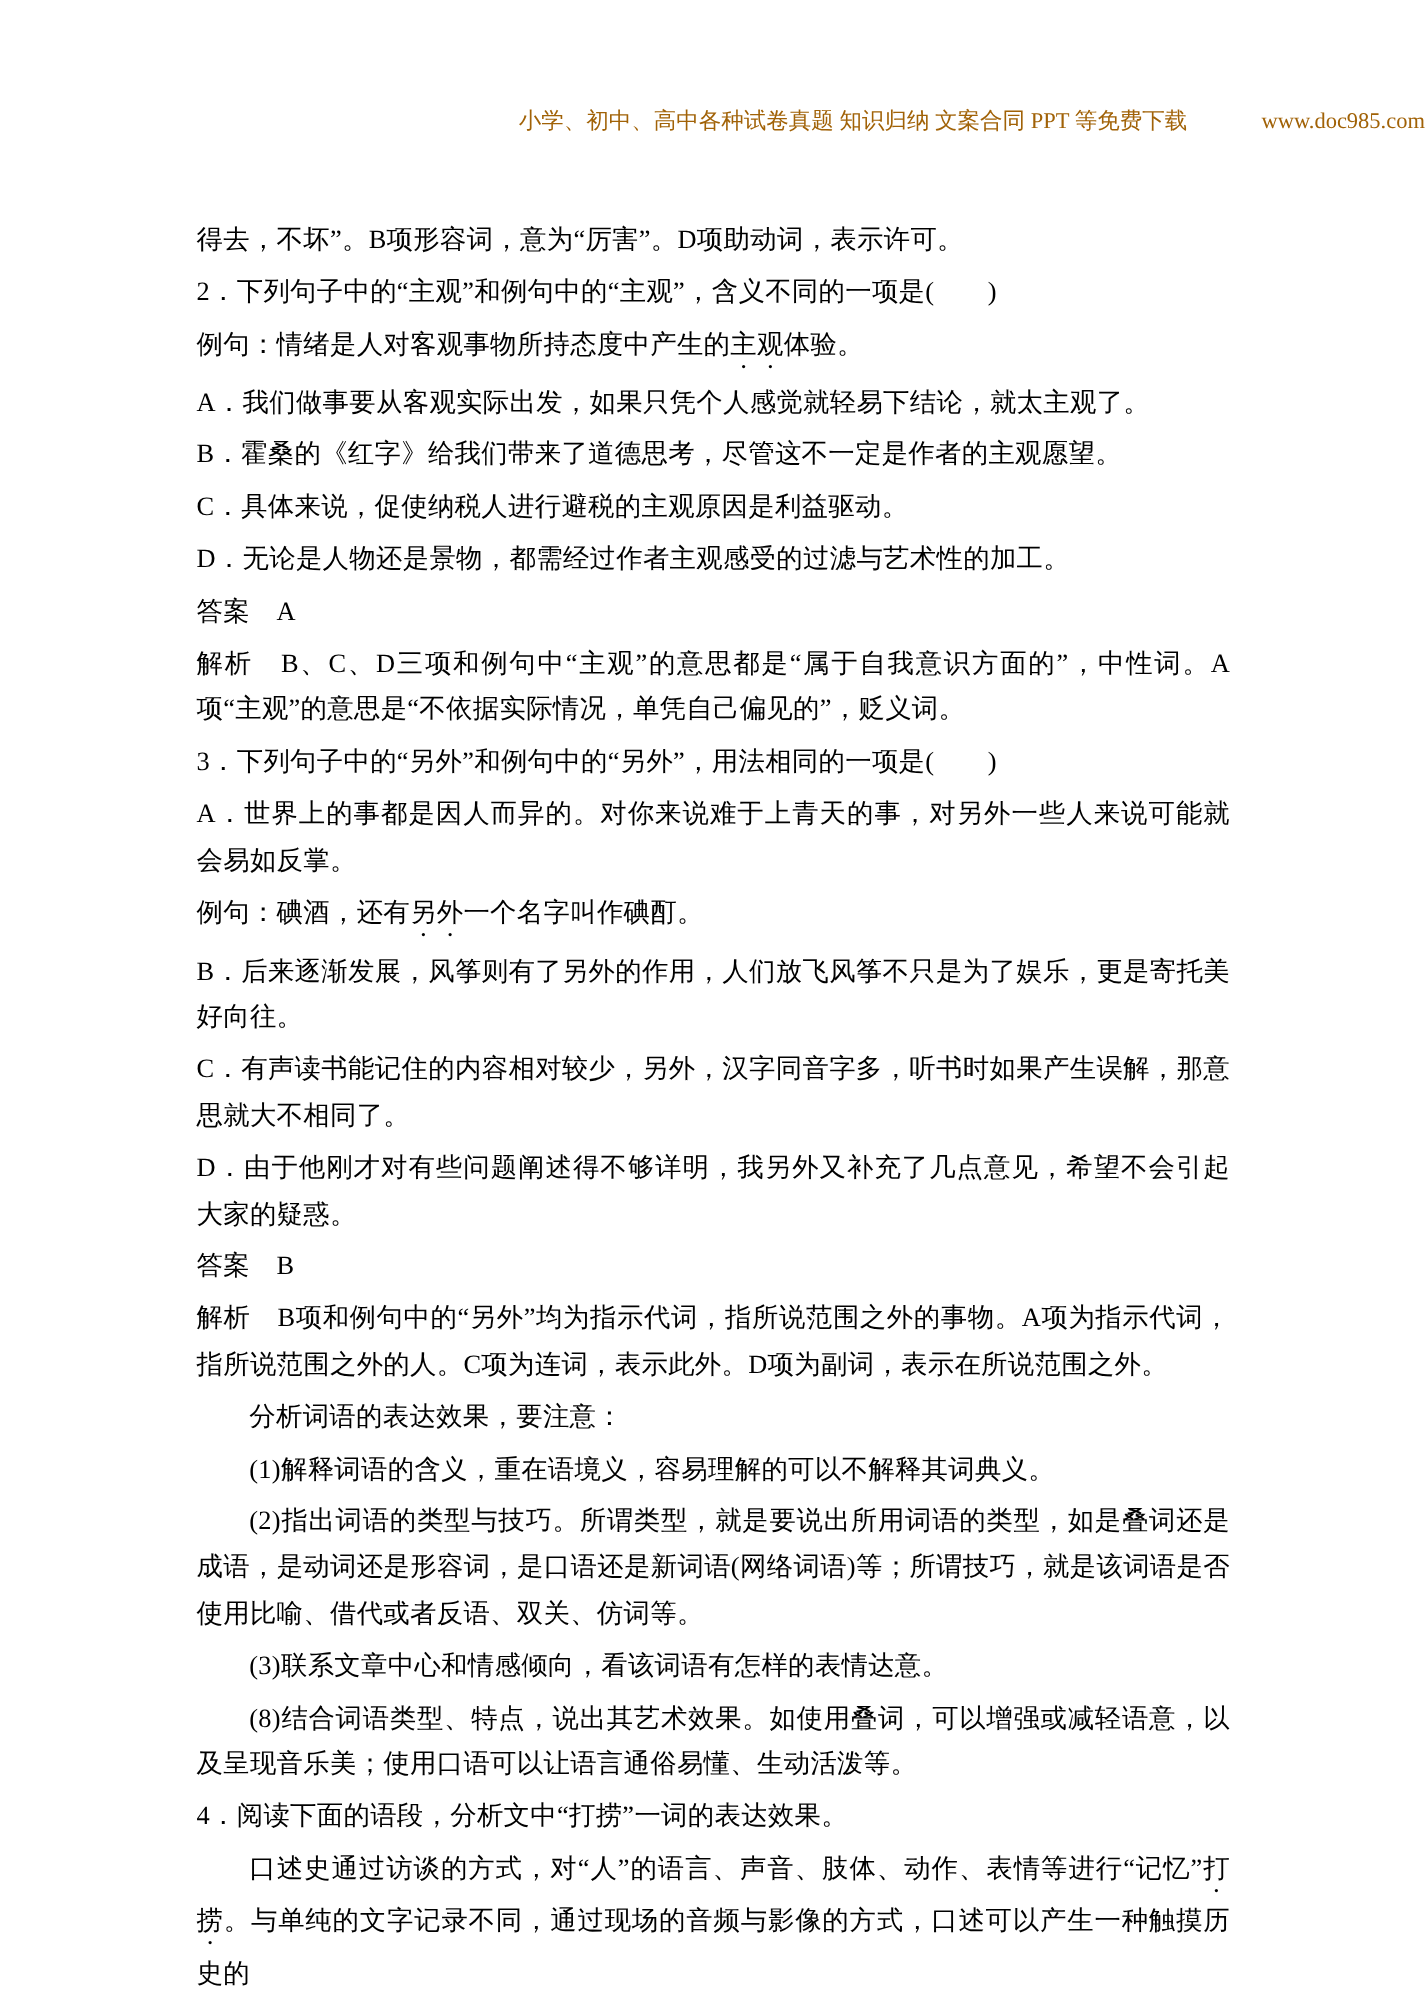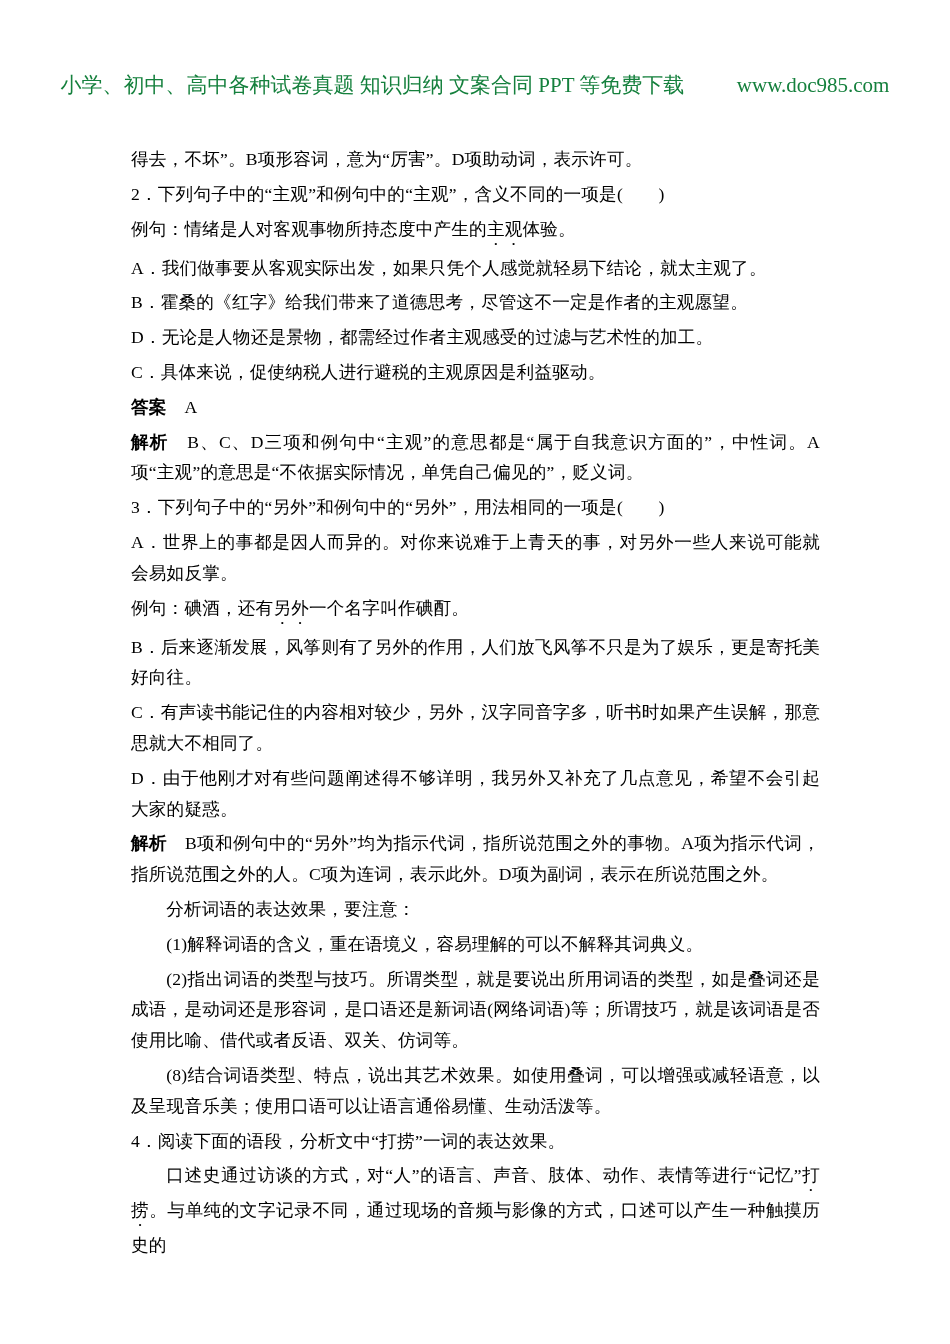--- a/index.html
+++ b/index.html
@@ -12,41 +12,41 @@
   }
   .page {
     position: absolute; left: 0; top: 0;
     width: 950px; height: 1344px;
     background: #ffffff;
     overflow: hidden;
   }
   .doc-header {
     position: absolute; top: 71px; left: 0;
     width: 950px;
-    text-align: center;
-    font-size: 21px;
+    text-align: right;
+    font-size: 15px;
     white-space: nowrap;
-    color: #15803d;
+    color: #a16207;
   }
   .doc-header .gap { display: inline-block; width: 42px; }
   .doc-body {
     position: absolute; top: 140px; left: 127px;
     width: 697px;
     font-size: 17.6px;
     line-height: 30.8px;
     text-align: justify;
     text-justify: inter-ideograph;
     letter-spacing: 0.2px;
   }
   .doc-body p { margin: 4px; padding: 0; }
   .doc-body p.indent { text-indent: 2em; }
   .doc-body p.heading,
   .doc-body .label {
     font-family: "Liberation Sans", "DejaVu Sans", sans-serif;
-    font-weight: bold;
+    font-weight: normal;
   }
   .em-dots {
     -webkit-text-emphasis: filled dot;
     -webkit-text-emphasis-position: under right;
     text-emphasis: filled dot;
     text-emphasis-position: under right;
   }
 </style>
 </head>
 <body>
@@ -56,31 +56,33 @@
     <span>小学、初中、高中各种试卷真题 知识归纳 文案合同 PPT 等免费下载</span>
     <span class="gap"></span>
     <span>www.doc985.com</span>
   </div>
   <div class="doc-body" id="doc-body">
       <p><span>得去，不坏”。B项形容词，意为“厉害”。D项助动词，表示许可。</span></p>
       <p><span>2．下列句子中的“主观”和例句中的“主观”，含义不同的一项是(　　)</span></p>
       <p><span>例句：情绪是人对客观事物所持态度中产生的</span><span class="em-dots">主观</span><span>体验。</span></p>
       <p><span>A．我们做事要从客观实际出发，如果只凭个人感觉就轻易下结论，就太主观了。</span></p>
       <p><span>B．霍桑的《红字》给我们带来了道德思考，尽管这不一定是作者的主观愿望。</span></p>
+      <p><span>C．具体来说，促使纳税人进行避税的主观原因是利益驱动。</span></p>
       <p><span>D．无论是人物还是景物，都需经过作者主观感受的过滤与艺术性的加工。</span></p>
-      <p><span>C．具体来说，促使纳税人进行避税的主观原因是利益驱动。</span></p>
       <p><span class="label">答案</span><span>　A</span></p>
       <p><span class="label">解析</span><span>　B、C、D三项和例句中“主观”的意思都是“属于自我意识方面的”，中性词。A项“主观”的意思是“不依据实际情况，单凭自己偏见的”，贬义词。</span></p>
       <p><span>3．下列句子中的“另外”和例句中的“另外”，用法相同的一项是(　　)</span></p>
       <p><span>A．世界上的事都是因人而异的。对你来说难于上青天的事，对另外一些人来说可能就会易如反掌。</span></p>
       <p><span>例句：碘酒，还有</span><span class="em-dots">另外</span><span>一个名字叫作碘酊。</span></p>
       <p><span>B．后来逐渐发展，风筝则有了另外的作用，人们放飞风筝不只是为了娱乐，更是寄托美好向往。</span></p>
       <p><span>C．有声读书能记住的内容相对较少，另外，汉字同音字多，听书时如果产生误解，那意思就大不相同了。</span></p>
       <p><span>D．由于他刚才对有些问题阐述得不够详明，我另外又补充了几点意见，希望不会引起大家的疑惑。</span></p>
+      <p><span class="label">答案</span><span>　B</span></p>
       <p><span class="label">解析</span><span>　B项和例句中的“另外”均为指示代词，指所说范围之外的事物。A项为指示代词，指所说范围之外的人。C项为连词，表示此外。D项为副词，表示在所说范围之外。</span></p>
       <p class="indent"><span>分析词语的表达效果，要注意：</span></p>
       <p class="indent"><span>(1)解释词语的含义，重在语境义，容易理解的可以不解释其词典义。</span></p>
       <p class="indent"><span>(2)指出词语的类型与技巧。所谓类型，就是要说出所用词语的类型，如是叠词还是成语，是动词还是形容词，是口语还是新词语(网络词语)等；所谓技巧，就是该词语是否使用比喻、借代或者反语、双关、仿词等。</span></p>
+      <p class="indent"><span>(3)联系文章中心和情感倾向，看该词语有怎样的表情达意。</span></p>
       <p class="indent"><span>(8)结合词语类型、特点，说出其艺术效果。如使用叠词，可以增强或减轻语意，以及呈现音乐美；使用口语可以让语言通俗易懂、生动活泼等。</span></p>
       <p><span>4．阅读下面的语段，分析文中“打捞”一词的表达效果。</span></p>
       <p class="indent"><span>口述史通过访谈的方式，对“人”的语言、声音、肢体、动作、表情等进行“记忆”</span><span class="em-dots">打捞</span><span>。与单纯的文字记录不同，通过现场的音频与影像的方式，口述可以产生一种触摸历史的</span></p>
     </div>
 </div>
 
 </body></html>

